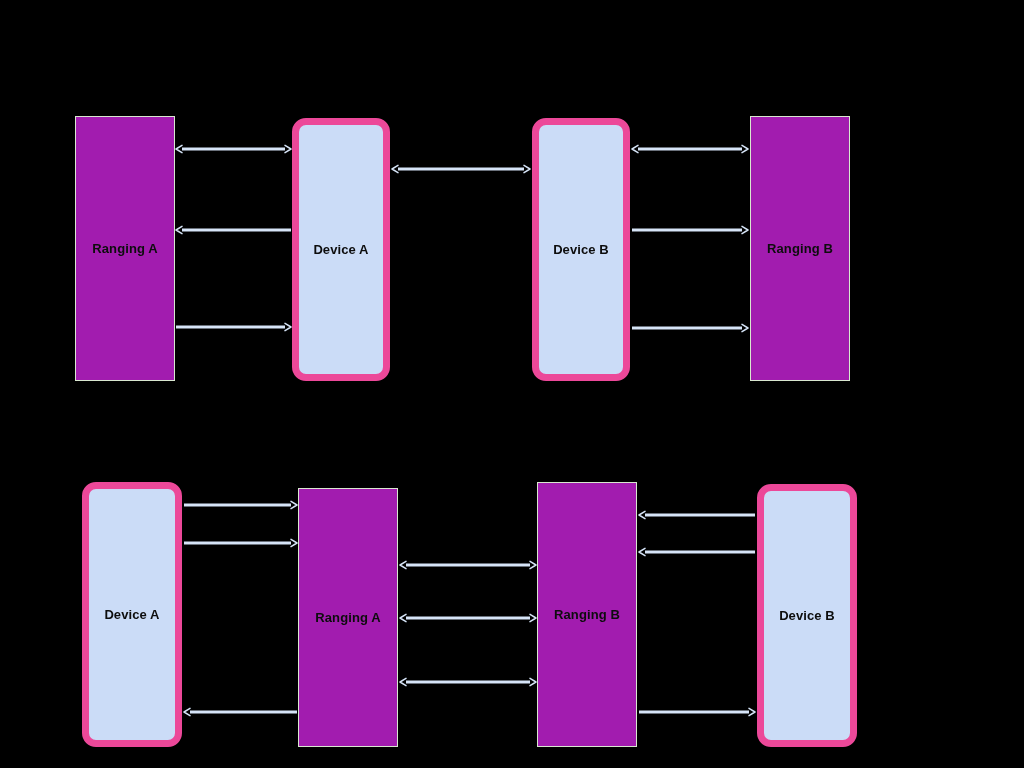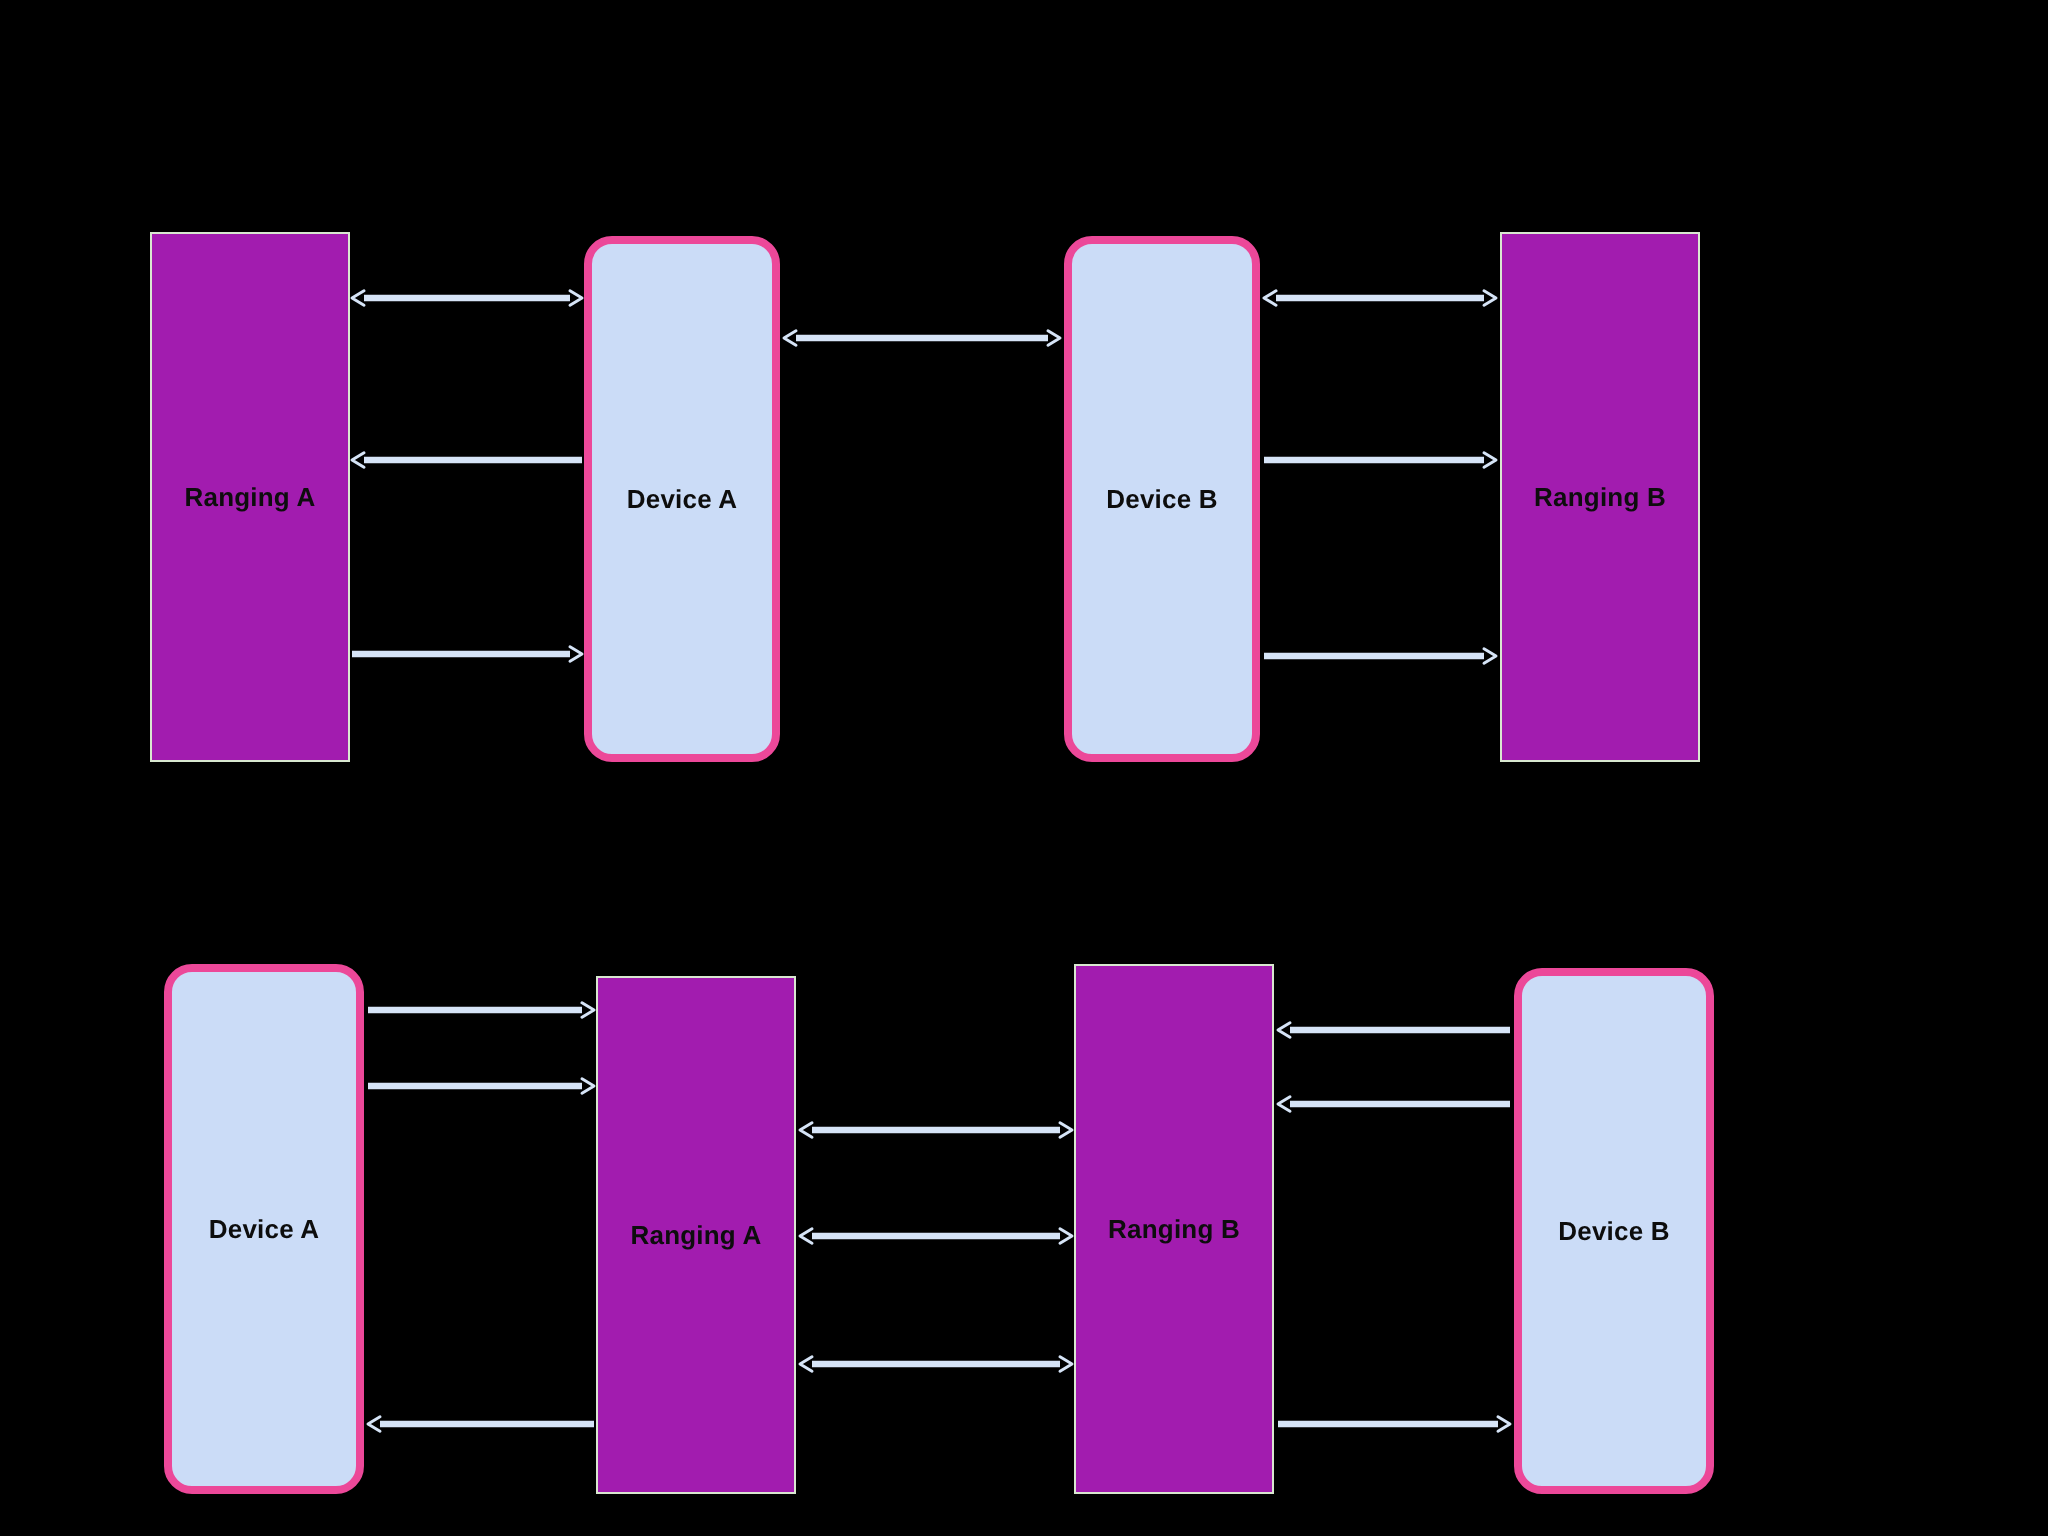--- a/index.html
+++ b/index.html
@@ -33,21 +33,21 @@
     letter-spacing: 0.1px;
     user-select: none;
   }
   .node.green {
     background: #a21caf;
     border: 1px solid #d9e8d0;
     border-radius: 0;
   }
   .node.blue {
     background: #cbdcf7;
-    border: 4px solid #ec4899;
+    border: 7px solid #ec4899;
     border-radius: 14px;
   }
   .node .node-label {
     display: block;
     padding: 0 2px;
   }
   .arrow {
     position: absolute;
     height: 14px;
     pointer-events: none;

